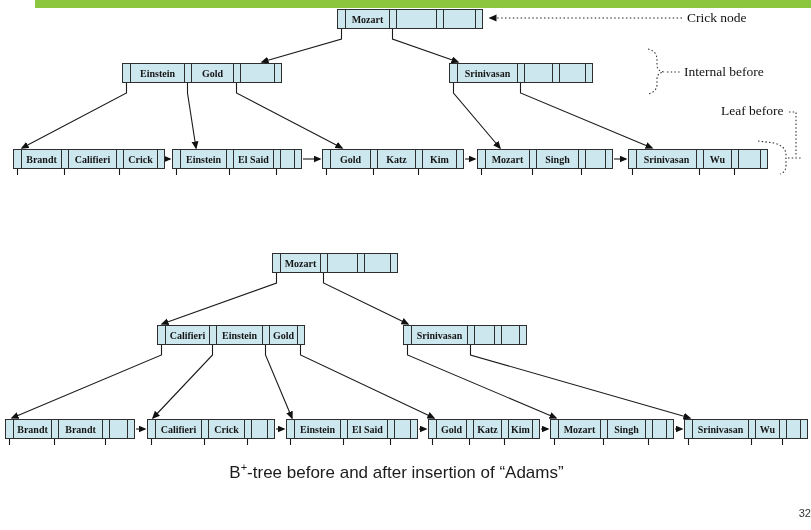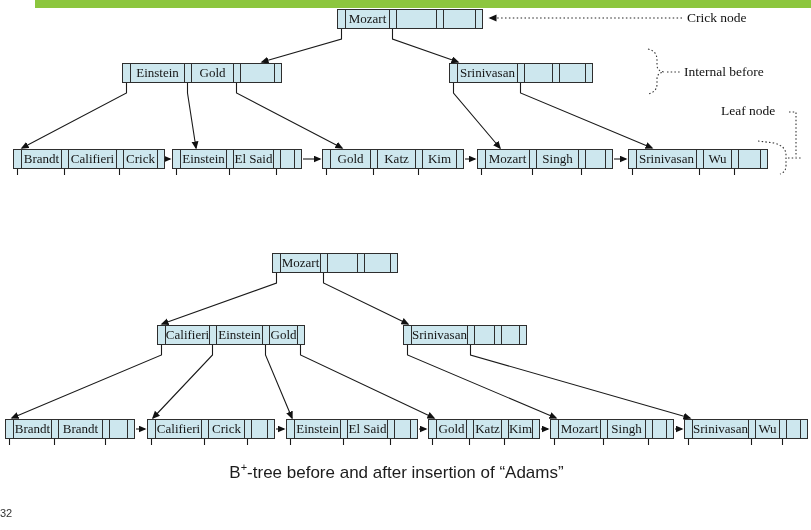--- a/index.html
+++ b/index.html
@@ -6,26 +6,26 @@
   body{width:811px;height:530px;position:relative;overflow:hidden;
        font-family:"Liberation Serif", serif;}
   #stage{position:absolute;inset:0;}
   .accent-bar{position:absolute;left:35px;top:0;width:776px;height:8px;}
   #edges{position:absolute;left:0;top:0;z-index:1;}
   .bnode{position:absolute;display:flex;box-sizing:border-box;height:20px;
          border:1px solid #2e2e2e;z-index:2;}
   .cell{box-sizing:border-box;height:100%;}
   .cell + .cell{border-left:1px solid #2e2e2e;}
   .key-cell{display:flex;align-items:center;justify-content:center;
-            font-size:13px;color:#151515;white-space:nowrap;overflow:hidden;}
+            font-size:10px;color:#151515;white-space:nowrap;overflow:hidden;font-weight:bold;}
   .callout-label{position:absolute;z-index:3;font-size:13.5px;color:#111;white-space:nowrap;}
   .caption{position:absolute;left:0;top:461px;width:793px;text-align:center;z-index:3;
            font-family:"Liberation Sans", sans-serif;font-size:17px;color:#1c1c1c;}
   .caption sup{font-size:11px;}
-  .page-number{position:absolute;left:0;top:507px;width:811px;text-align:left;z-index:3;
+  .page-number{position:absolute;left:0;top:507px;width:811px;text-align:right;z-index:3;
            font-family:"Liberation Sans", sans-serif;font-size:11px;color:#333;}
 </style>
 </head>
 <body>
 
 <div id="stage">
 
   <div class="accent-bar" style="background: rgb(140, 198, 62);"></div>
 
   <svg id="edges" width="811" height="530" viewBox="0 0 811 530">
@@ -105,21 +105,21 @@
         <line x1="603.5" y1="439" x2="603.5" y2="445" stroke="#1a1a1a" stroke-width="1.1"></line>
         <line x1="648.5" y1="439" x2="648.5" y2="445" stroke="#1a1a1a" stroke-width="1.1"></line>
         <line x1="688.5" y1="439" x2="688.5" y2="445" stroke="#1a1a1a" stroke-width="1.1"></line>
         <line x1="751.5" y1="439" x2="751.5" y2="445" stroke="#1a1a1a" stroke-width="1.1"></line>
         <line x1="782.5" y1="439" x2="782.5" y2="445" stroke="#1a1a1a" stroke-width="1.1"></line>
       </g>
   </svg>
 
   <div class="callout-label" style="left:687px;top:10px">Crick node</div>
   <div class="callout-label" style="left:684px;top:64px">Internal before</div>
-  <div class="callout-label" style="left:721px;top:103px">Leaf node</div>
+  <div class="callout-label" style="left:721px;top:103px">Leaf before</div>
 
   <div id="nodes">
       <div class="bnode" style="left: 337px; top: 9px; width: 146px; background: rgb(205, 231, 238); border-color: rgb(46, 46, 46);">
         <div class="cell" style="width: 7px; border-color: rgb(46, 46, 46);"></div>
         <div class="cell key-cell" style="width: 44px; border-color: rgb(46, 46, 46);">Mozart</div>
         <div class="cell" style="width: 7px; border-color: rgb(46, 46, 46);"></div>
         <div class="cell key-cell" style="width: 40px; border-color: rgb(46, 46, 46);"></div>
         <div class="cell" style="width: 7px; border-color: rgb(46, 46, 46);"></div>
         <div class="cell key-cell" style="width: 32px; border-color: rgb(46, 46, 46);"></div>
         <div class="cell" style="width: 7px; border-color: rgb(46, 46, 46);"></div>

